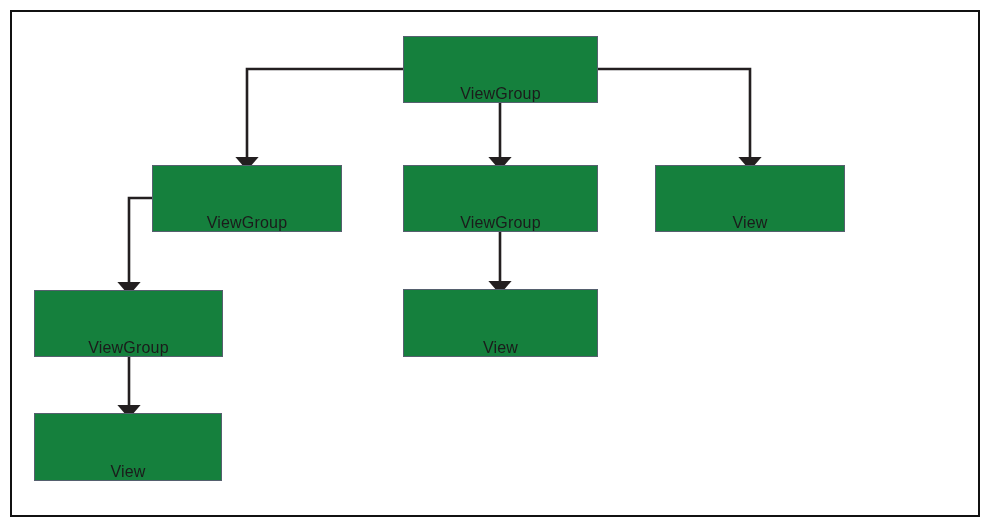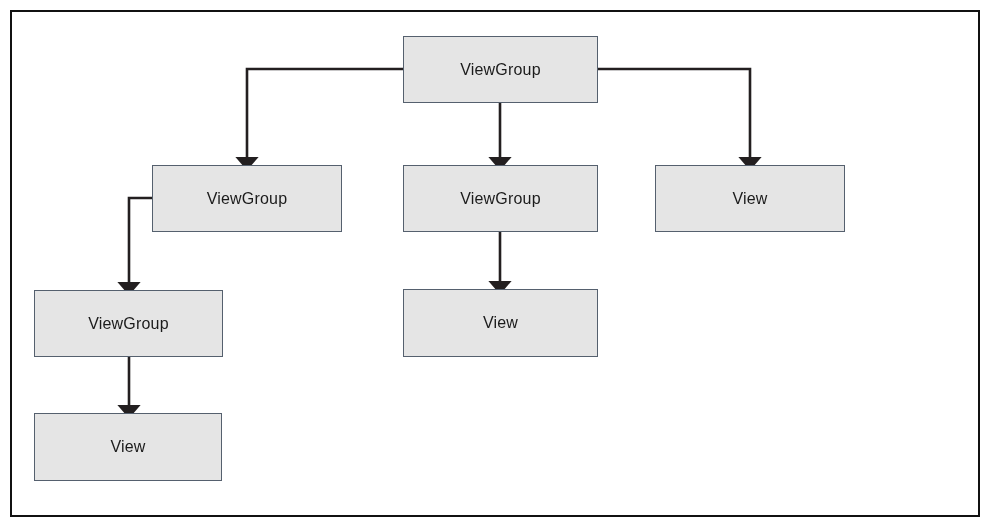--- a/index.html
+++ b/index.html
@@ -31,24 +31,24 @@
   #diagram-svg {
     position: absolute;
     left: 0;
     top: 0;
     width: 995px;
     height: 531px;
   }
   .node-box {
     position: absolute;
     box-sizing: border-box;
-    background: #e5e5e5;
+    background: #15803d;
     border: 1.6px solid #55606e;
     display: flex;
-    align-items: center;
+    align-items: flex-end;
     justify-content: center;
   }
   .node-label {
     font-family: "Liberation Sans", sans-serif;
     font-size: 16px;
     color: #1b1b1b;
     letter-spacing: 0.2px;
     line-height: 1;
     white-space: nowrap;
     user-select: none;

